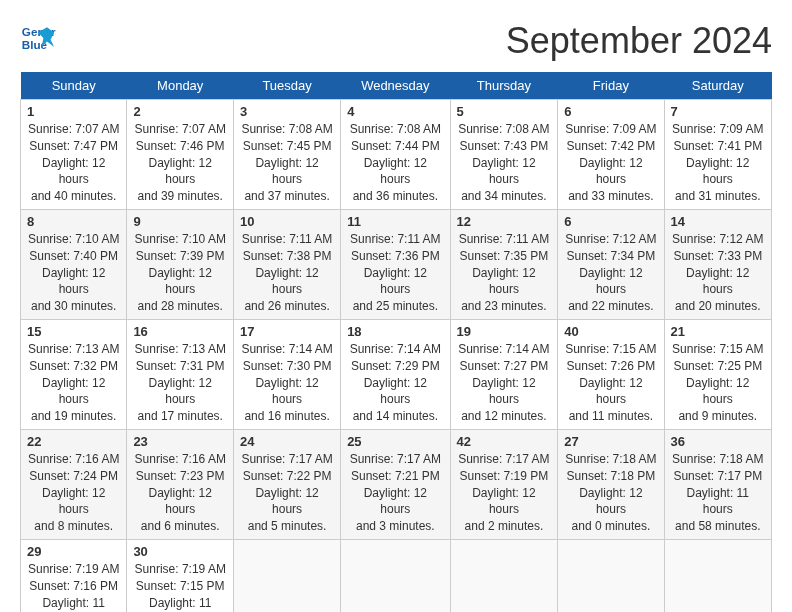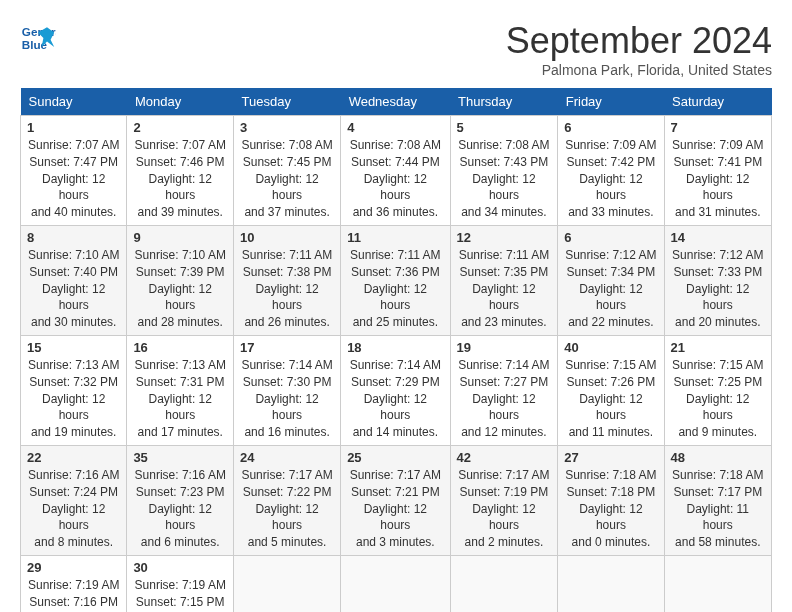--- a/index.html
+++ b/index.html
@@ -40,21 +40,21 @@
     }
     .calendar {
       width: 100%;
       border-collapse: collapse;
       font-size: 11px;
     }
     .calendar th {
       background: #1a5fa8;
       color: #fff;
       padding: 6px 8px;
-      text-align: left;
+      text-align: center;
       font-size: 13px;
       font-weight: normal;
     }
     .calendar td {
       border: 1px solid #ccc;
       vertical-align: top;
       padding: 4px 6px;
       width: 113px;
       height: 80px;
       background: #fff;
@@ -85,21 +85,20 @@
 <div class="header">
   <div class="logo">
     <svg class="logo-icon" viewBox="0 0 40 40">
       <text x="2" y="18" font-size="13" fill="#1a5fa8" font-weight="bold" font-family="Arial">General</text>
       <text x="2" y="32" font-size="13" fill="#1a5fa8" font-weight="bold" font-family="Arial">Blue</text>
       <polygon points="30,8 38,14 34,22 38,30 30,24 24,30 26,20 20,14" fill="#1a9bd4"></polygon>
     </svg>
   </div>
   <div class="title-area">
     <div class="month-title">September 2024</div>
-    <div class="location">Palmona Park, Florida, United States</div>
   </div>
 </div>
 
 <table class="calendar">
   <thead>
     <tr id="weekday-header">
         <th>Sunday</th>
         <th>Monday</th>
         <th>Tuesday</th>
         <th>Wednesday</th>
@@ -264,21 +263,21 @@
       </tr>
       <tr>
         <td>
           <span class="day-num">22</span>
           <div class="day-info" style="white-space: pre-line;">Sunrise: 7:16 AM
 Sunset: 7:24 PM
 Daylight: 12 hours
 and 8 minutes.</div>
         </td>
         <td>
-          <span class="day-num">35</span>
+          <span class="day-num">23</span>
           <div class="day-info" style="white-space: pre-line;">Sunrise: 7:16 AM
 Sunset: 7:23 PM
 Daylight: 12 hours
 and 6 minutes.</div>
         </td>
         <td>
           <span class="day-num">24</span>
           <div class="day-info" style="white-space: pre-line;">Sunrise: 7:17 AM
 Sunset: 7:22 PM
 Daylight: 12 hours
@@ -299,21 +298,21 @@
 and 2 minutes.</div>
         </td>
         <td>
           <span class="day-num">27</span>
           <div class="day-info" style="white-space: pre-line;">Sunrise: 7:18 AM
 Sunset: 7:18 PM
 Daylight: 12 hours
 and 0 minutes.</div>
         </td>
         <td>
-          <span class="day-num">48</span>
+          <span class="day-num">36</span>
           <div class="day-info" style="white-space: pre-line;">Sunrise: 7:18 AM
 Sunset: 7:17 PM
 Daylight: 11 hours
 and 58 minutes.</div>
         </td>
       </tr>
       <tr>
         <td>
           <span class="day-num">29</span>
           <div class="day-info" style="white-space: pre-line;">Sunrise: 7:19 AM

